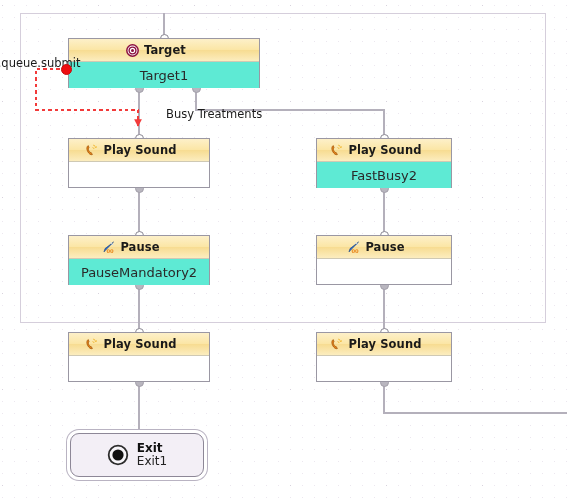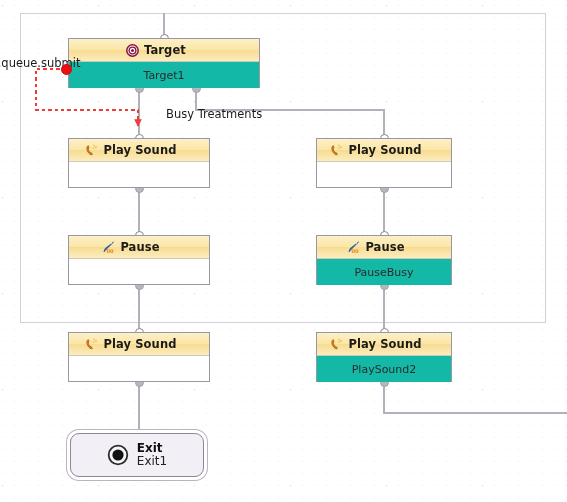--- a/index.html
+++ b/index.html
@@ -50,21 +50,21 @@
     gap:5px;
     padding-right:16px;
   }
   .node .hdr .ttl{
     font-size:11.5px;font-weight:bold;color:#1a1a1a;
     letter-spacing:0.1px;white-space:nowrap;
   }
   .node .body{
     height:26px;
     display:flex;align-items:center;justify-content:center;
-    font-size:11px;color:#2a2a2a;background:#14b8a6;
+    font-size:13px;color:#2a2a2a;background:#5eead4;
   }
   .node.exit{
     border:1px solid #8d8797;
     border-radius:9px;
     background:#f3eff6;
     box-shadow:0 0 0 3px #ffffff, 0 0 0 4px #b9b3c2;
   }
   .node.exit .inner{
     height:100%;
     display:flex;align-items:center;justify-content:center;gap:8px;
@@ -185,47 +185,48 @@
   <div class="node" style="left:316px;top:138px;width:136px;height:50px;">
     <div class="hdr">
       <span class="ic">
         <svg viewBox="0 0 13 13" width="13" height="13">
           <path d="M3.2,1.6 C1.6,2.6 1.4,5.0 2.6,7.4 C3.8,9.8 5.9,11.3 7.4,10.5 L6.1,8.4 C5.3,8.7 4.4,7.9 3.8,6.6 C3.2,5.3 3.3,4.2 4.1,3.8 Z" fill="#e8861b" stroke="#9b4f06" stroke-width="0.7" stroke-linejoin="round"></path>
           <path d="M8.6,1.3 L9.9,2.1 M10.3,3.3 L11.6,3.0 M8.0,3.6 L8.9,4.6" stroke="#f0b429" stroke-width="1" stroke-linecap="round" fill="none"></path>
         </svg>
       </span>
       <span class="ttl">Play Sound</span>
     </div>
+    <div class="body">FastBusy2</div>
   </div>
 
   <div class="node" style="left:68px;top:235px;width:142px;height:50px;">
     <div class="hdr">
       <span class="ic">
         <svg viewBox="0 0 13 13" width="13" height="13">
           <path d="M11.6,1.0 L4.2,8.4 L2.0,10.9 L3.0,7.6 Z" fill="#2f6fd0" stroke="#18407d" stroke-width="0.6" stroke-linejoin="round"></path>
           <path d="M8.4,1.2 L11.4,4.2" stroke="#cfe0f7" stroke-width="1" fill="none"></path>
           <text x="4.4" y="12.1" font-family="DejaVu Sans, sans-serif" font-size="5.2" fill="#e8861b" font-weight="bold">00</text>
         </svg>
       </span>
       <span class="ttl">Pause</span>
     </div>
+    <div class="body">PauseMandatory2</div>
   </div>
 
   <div class="node" style="left:316px;top:235px;width:136px;height:50px;">
     <div class="hdr">
       <span class="ic">
         <svg viewBox="0 0 13 13" width="13" height="13">
           <path d="M11.6,1.0 L4.2,8.4 L2.0,10.9 L3.0,7.6 Z" fill="#2f6fd0" stroke="#18407d" stroke-width="0.6" stroke-linejoin="round"></path>
           <path d="M8.4,1.2 L11.4,4.2" stroke="#cfe0f7" stroke-width="1" fill="none"></path>
           <text x="4.4" y="12.1" font-family="DejaVu Sans, sans-serif" font-size="5.2" fill="#e8861b" font-weight="bold">00</text>
         </svg>
       </span>
       <span class="ttl">Pause</span>
     </div>
-    <div class="body">PauseBusy</div>
   </div>
 
   <div class="node" style="left:68px;top:332px;width:142px;height:50px;">
     <div class="hdr">
       <span class="ic">
         <svg viewBox="0 0 13 13" width="13" height="13">
           <path d="M3.2,1.6 C1.6,2.6 1.4,5.0 2.6,7.4 C3.8,9.8 5.9,11.3 7.4,10.5 L6.1,8.4 C5.3,8.7 4.4,7.9 3.8,6.6 C3.2,5.3 3.3,4.2 4.1,3.8 Z" fill="#e8861b" stroke="#9b4f06" stroke-width="0.7" stroke-linejoin="round"></path>
           <path d="M8.6,1.3 L9.9,2.1 M10.3,3.3 L11.6,3.0 M8.0,3.6 L8.9,4.6" stroke="#f0b429" stroke-width="1" stroke-linecap="round" fill="none"></path>
         </svg>
       </span>
@@ -236,21 +237,20 @@
   <div class="node" style="left:316px;top:332px;width:136px;height:50px;">
     <div class="hdr">
       <span class="ic">
         <svg viewBox="0 0 13 13" width="13" height="13">
           <path d="M3.2,1.6 C1.6,2.6 1.4,5.0 2.6,7.4 C3.8,9.8 5.9,11.3 7.4,10.5 L6.1,8.4 C5.3,8.7 4.4,7.9 3.8,6.6 C3.2,5.3 3.3,4.2 4.1,3.8 Z" fill="#e8861b" stroke="#9b4f06" stroke-width="0.7" stroke-linejoin="round"></path>
           <path d="M8.6,1.3 L9.9,2.1 M10.3,3.3 L11.6,3.0 M8.0,3.6 L8.9,4.6" stroke="#f0b429" stroke-width="1" stroke-linecap="round" fill="none"></path>
         </svg>
       </span>
       <span class="ttl">Play Sound</span>
     </div>
-    <div class="body">PlaySound2</div>
   </div>
 
   <div class="node exit" style="left:70px;top:433px;width:134px;height:44px;">
     <div class="inner">
       <span class="ic" style="width:22px;height:22px;">
         <svg viewBox="0 0 22 22" width="22" height="22">
           <circle cx="11" cy="11" r="9.3" fill="#f7f5f9" stroke="#2c2c2c" stroke-width="1.8"></circle>
           <circle cx="11" cy="11" r="5.6" fill="#111111"></circle>
         </svg>
       </span>

